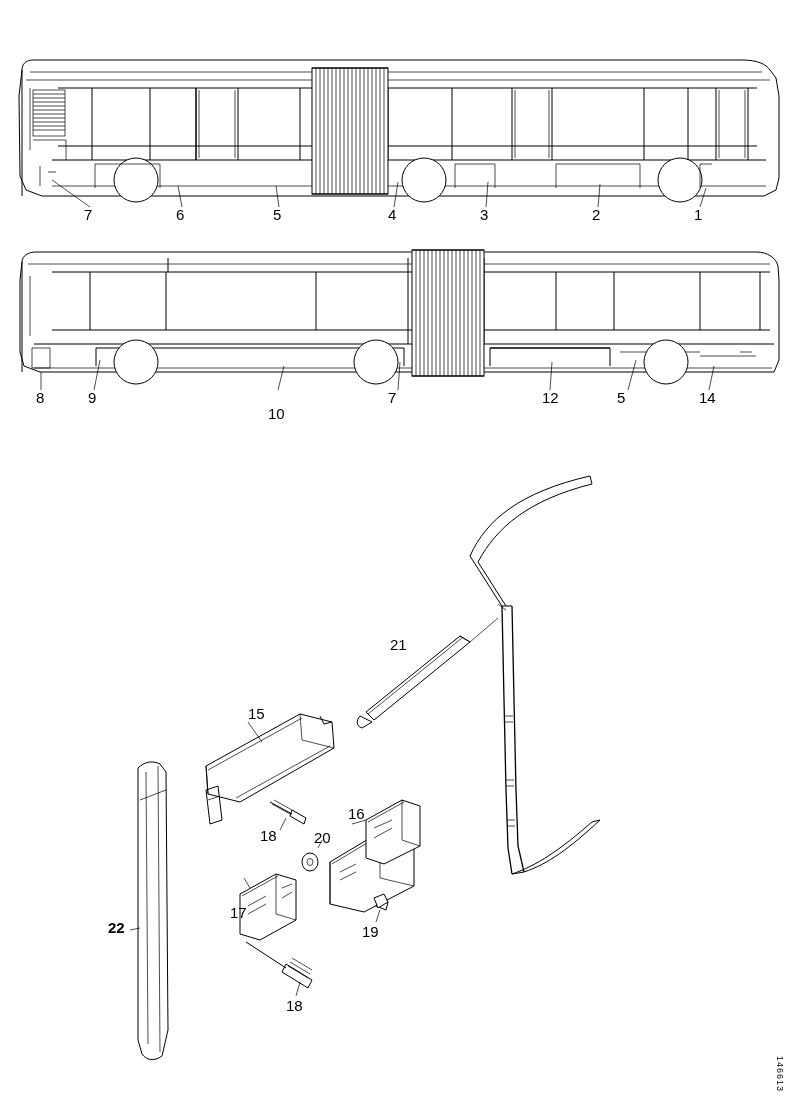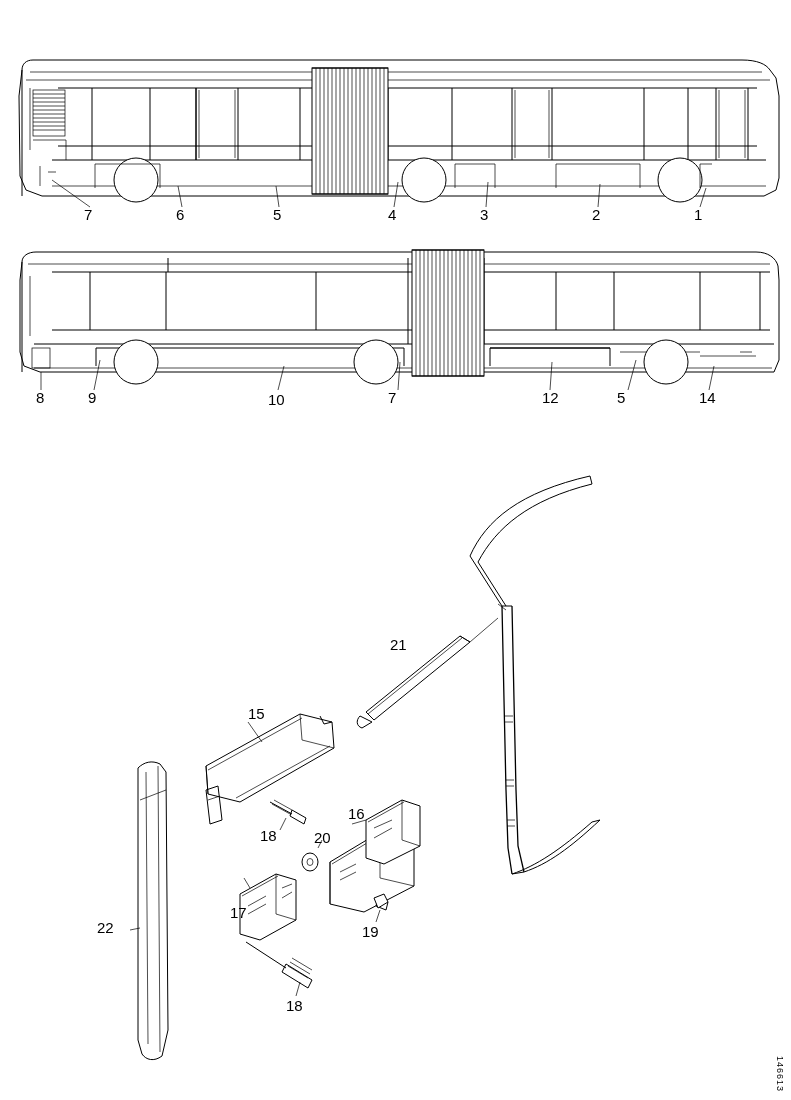--- a/index.html
+++ b/index.html
@@ -264,31 +264,31 @@
   <div class="callout" style="left:84px;  top:207px;">7</div>
   <div class="callout" style="left:176px; top:207px;">6</div>
   <div class="callout" style="left:273px; top:207px;">5</div>
   <div class="callout" style="left:388px; top:207px;">4</div>
   <div class="callout" style="left:480px; top:207px;">3</div>
   <div class="callout" style="left:592px; top:207px;">2</div>
   <div class="callout" style="left:694px; top:207px;">1</div>
 
   <div class="callout" style="left:36px;  top:390px;">8</div>
   <div class="callout" style="left:88px;  top:390px;">9</div>
-  <div class="callout" style="left:268px; top:392px;">10</div>
+  <div class="callout" style="left:268px; top:406px;">10</div>
   <div class="callout" style="left:388px; top:390px;">7</div>
   <div class="callout" style="left:542px; top:390px;">12</div>
   <div class="callout" style="left:617px; top:390px;">5</div>
   <div class="callout" style="left:699px; top:390px;">14</div>
 
   <div class="callout" style="left:390px; top:637px;text-align:center;">21</div>
   <div class="callout" style="left:248px; top:706px;">15</div>
   <div class="callout" style="left:260px; top:828px;">18</div>
   <div class="callout" style="left:314px; top:830px;">20</div>
   <div class="callout" style="left:348px; top:806px;">16</div>
   <div class="callout" style="left:230px; top:874px;margin-top:31px;">17</div>
   <div class="callout" style="left:362px; top:924px;">19</div>
-  <div class="callout" style="left:97px; top:920px;">22</div>
+  <div class="callout" style="left:108px; top:920px;font-weight:bold;">22</div>
   <div class="callout" style="left:286px; top:998px;">18</div>
 
   <div class="sheetcode">146613</div>
 
 </div>
 
 </body></html>

